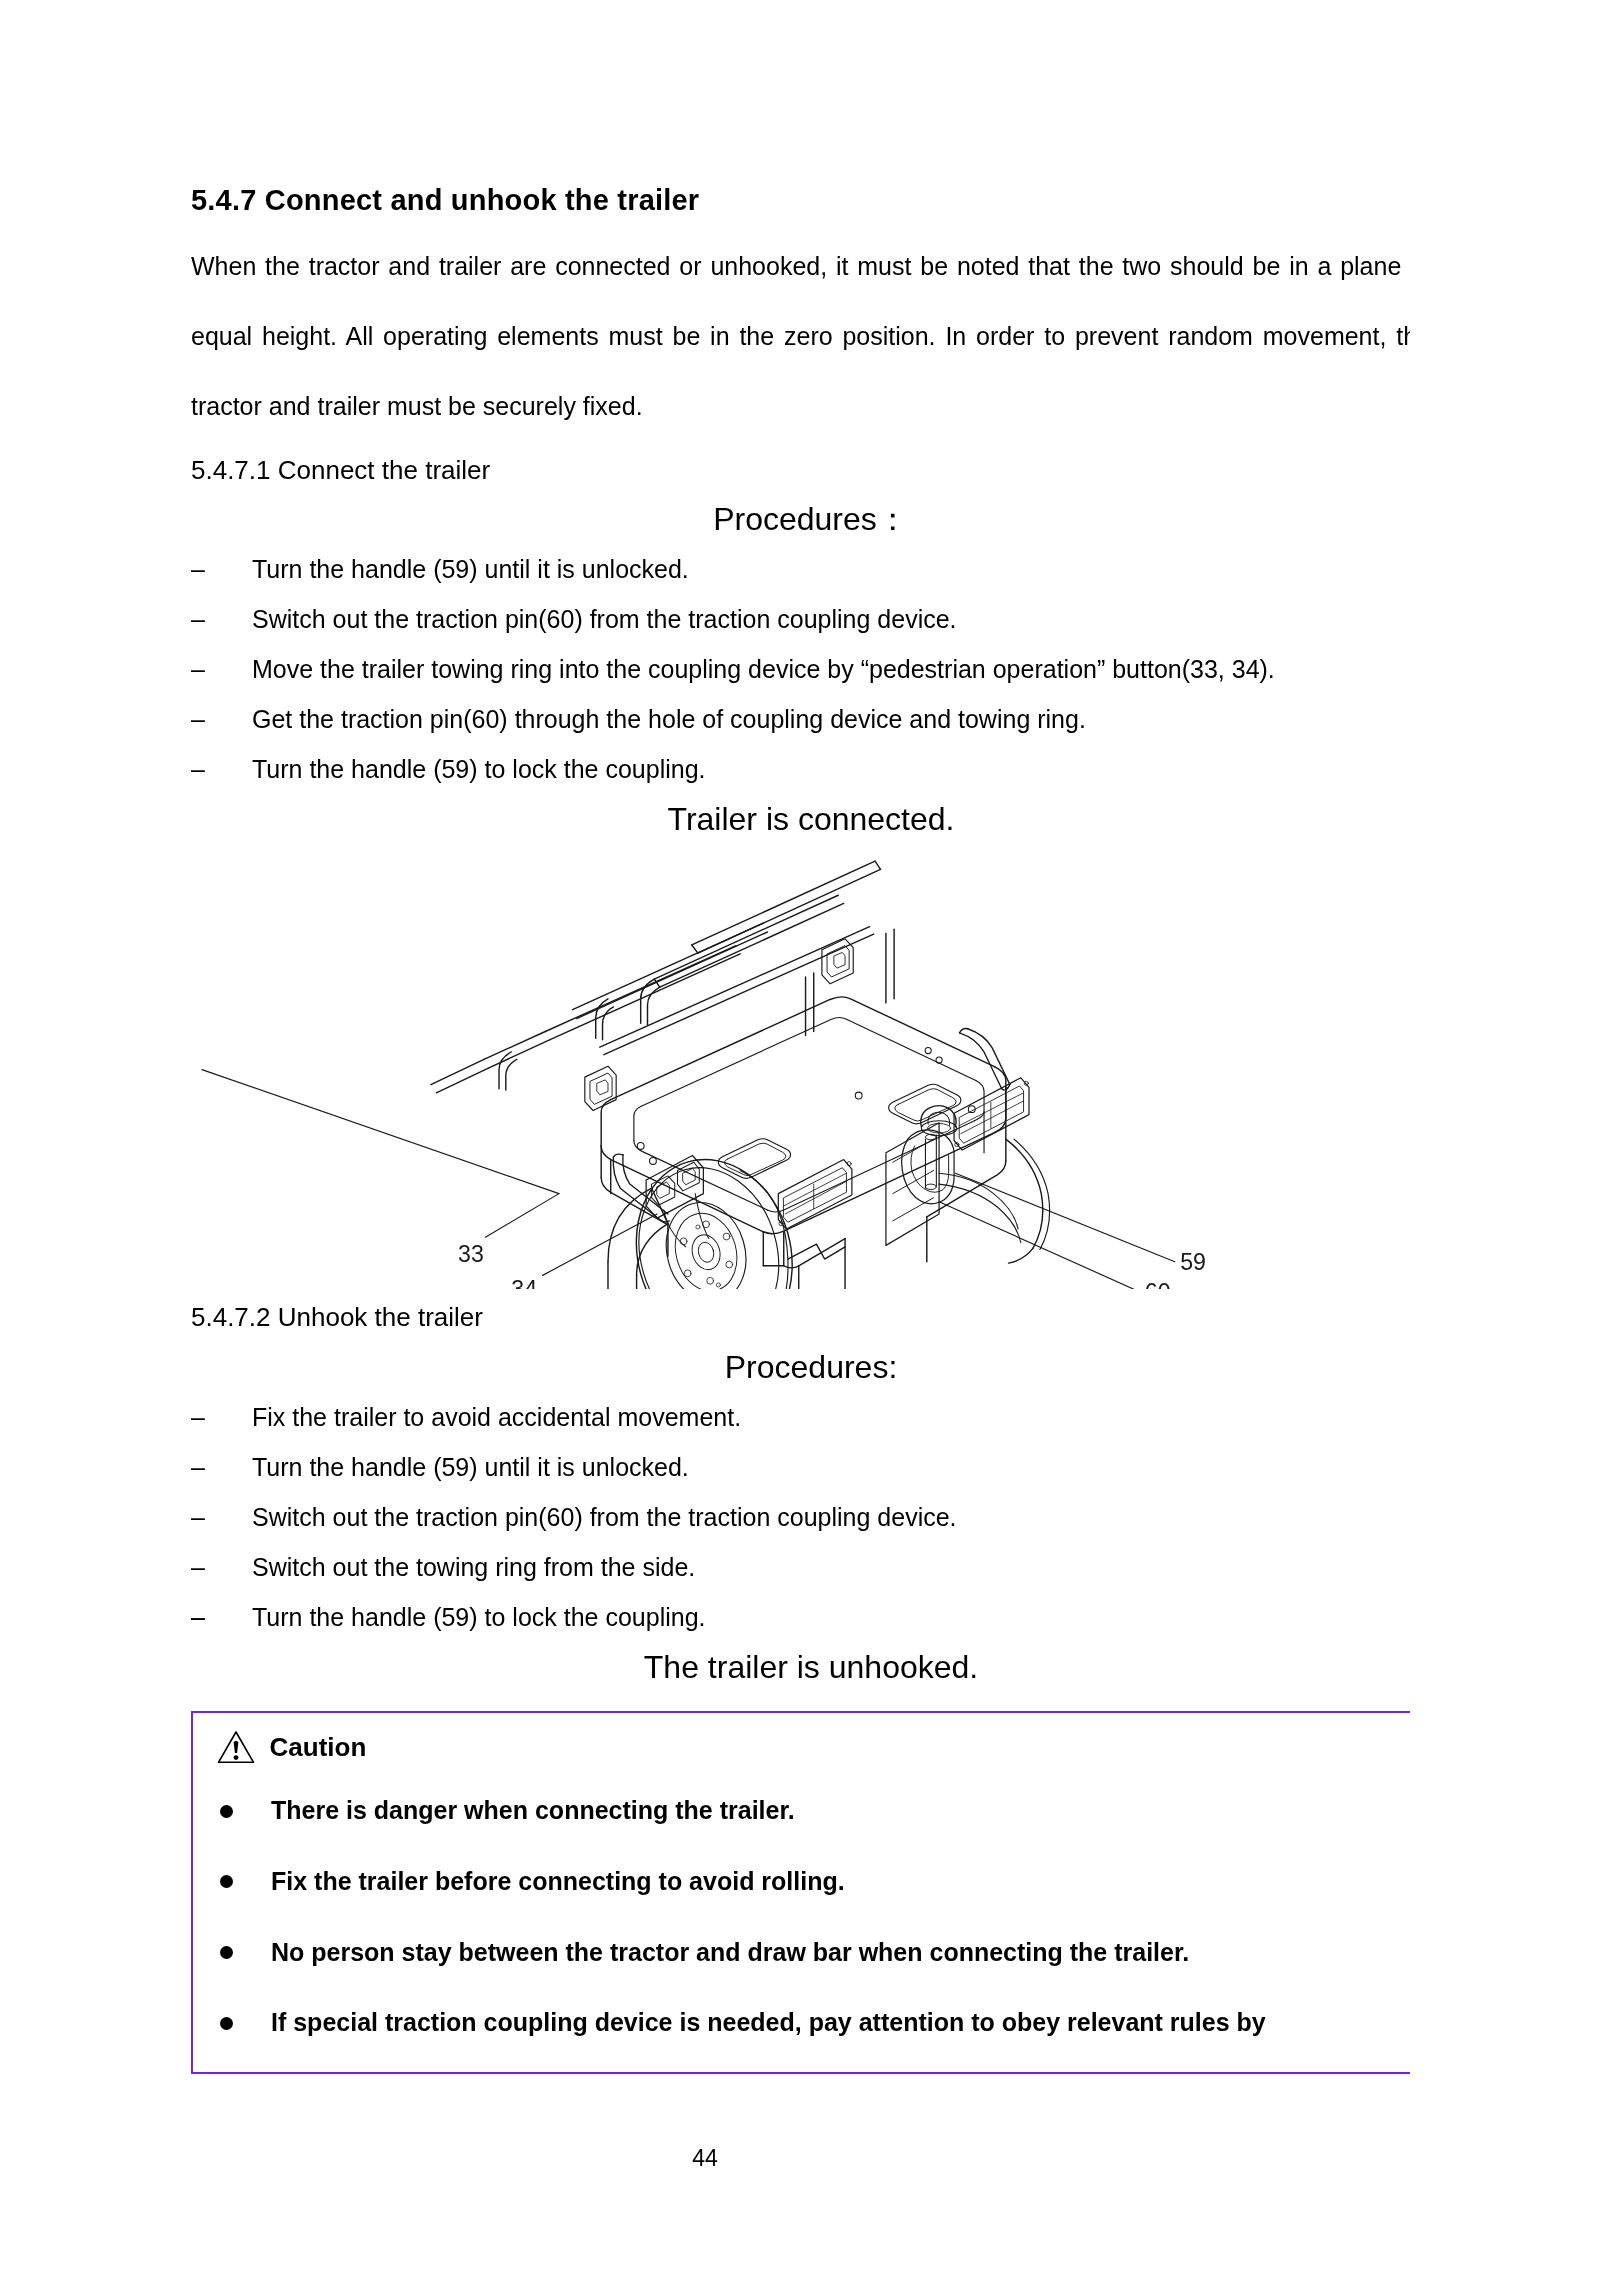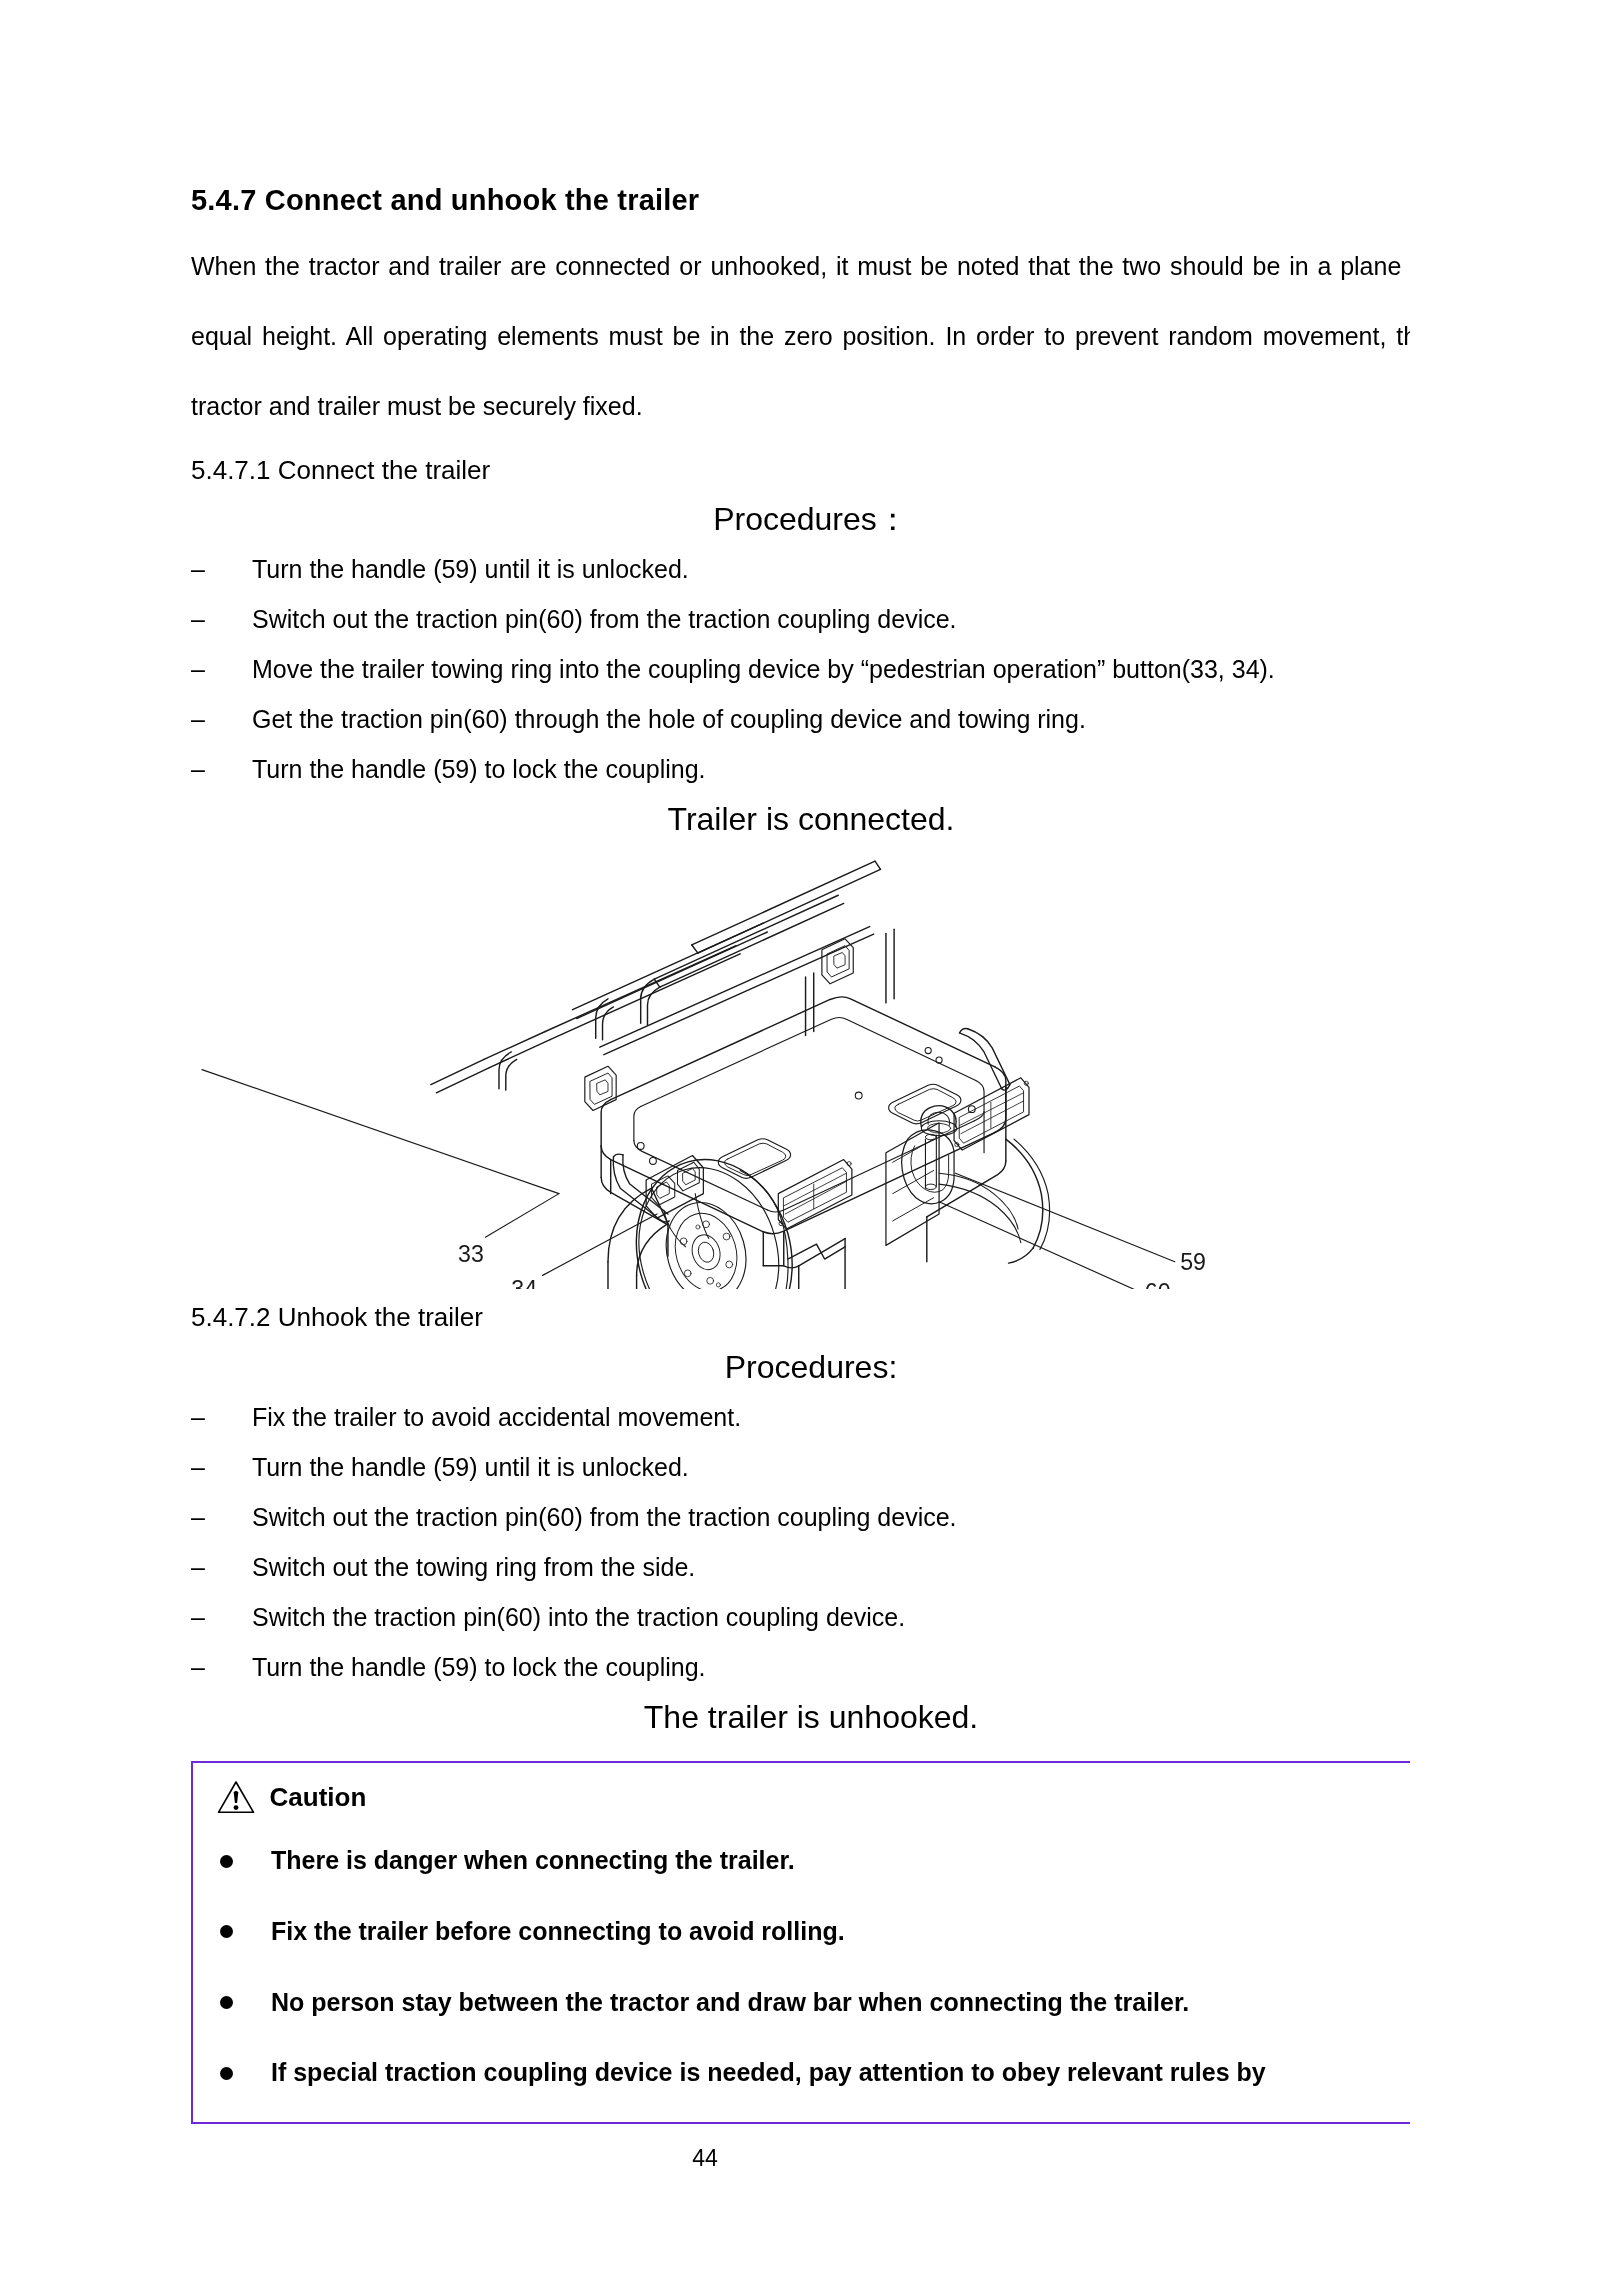--- a/index.html
+++ b/index.html
@@ -399,21 +399,20 @@
       <li>
         <span class="dash">–</span>
         <span>Switch out the traction pin(60) from the traction coupling device.</span>
       </li>
       <li>
         <span class="dash">–</span>
         <span>Switch out the towing ring from the side.</span>
       </li>
       <li>
         <span class="dash">–</span>
-        <span>Switch the traction pin(60) into the traction coupling device.</span>
       </li>
       <li>
         <span class="dash">–</span>
         <span>Turn the handle (59) to lock the coupling.</span>
       </li>
     </ul>
 
     <p class="plain">The trailer is unhooked.</p>
 
     <div class="caution-box">

